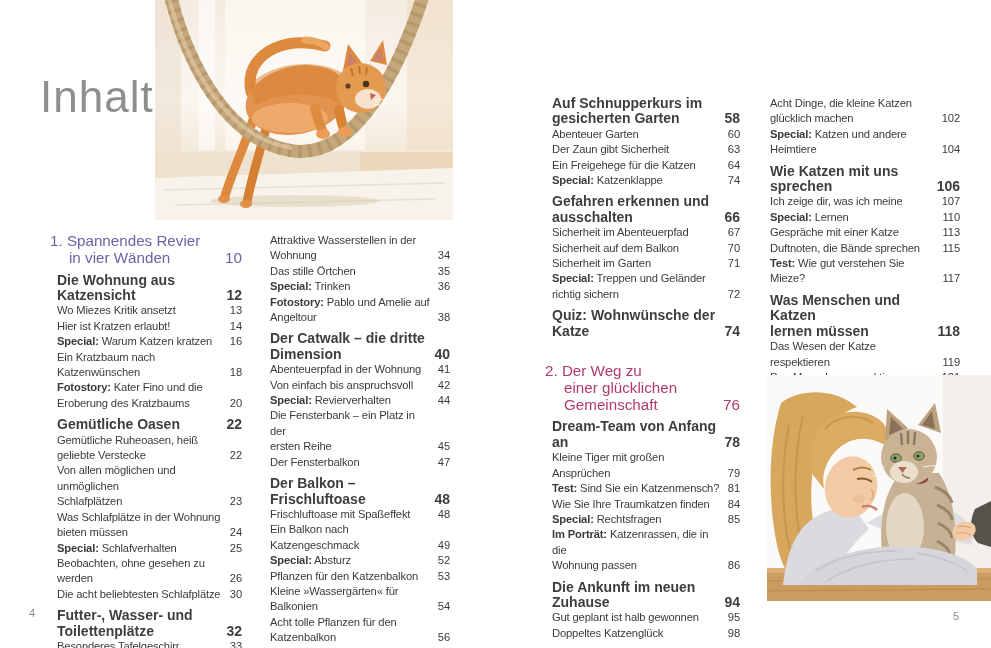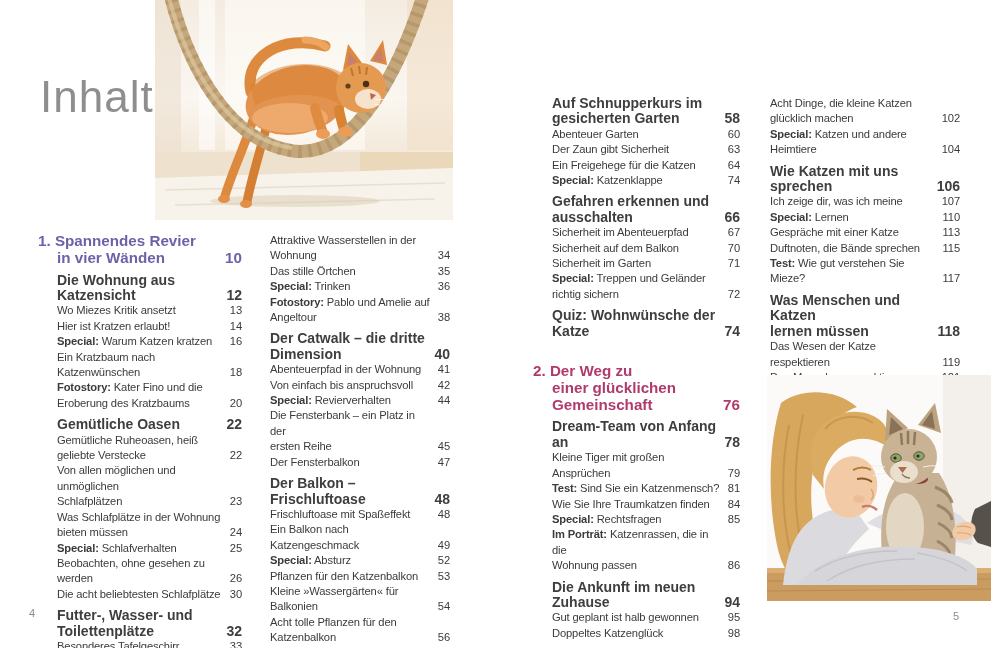--- a/index.html
+++ b/index.html
@@ -30,21 +30,21 @@
     display:flex;align-items:flex-end;line-height:15.4px;
     color:#3b3b3b;
   }
   .col.indented .row{padding-left:19px;}
   .col.indented .row.chapter{padding-left:0;}
   .txt{flex:1 1 auto;white-space:pre-line;min-width:0;}
   .num{flex:0 0 auto;margin-left:auto;padding-left:6px;text-align:right;white-space:nowrap;}
   .row.entry{font-family:Liberation Sans, sans-serif;font-size:11.2px;letter-spacing:-0.15px;}
   .row.entry b{font-weight:700;}
   .row.section{font-weight:700;font-size:14px;color:#3e3e3e;margin-top:6px;}
-  .row.chapter{font-weight:700;font-size:15.2px;line-height:16.8px;margin-bottom:6px;}
+  .row.chapter{font-weight:400;font-size:15.2px;line-height:16.8px;margin-bottom:6px;margin-left:12px;}
   .row.chapter .txt{padding-left:19px;text-indent:-19px;}
   .col .row:first-child{margin-top:0;}
 </style>
 <title>Inhalt</title></head>
 <body>
 
 <main>
 
   <svg id="photo-top" class="photo" viewBox="0 0 298 220" preserveAspectRatio="none" aria-hidden="true">
     <defs>

